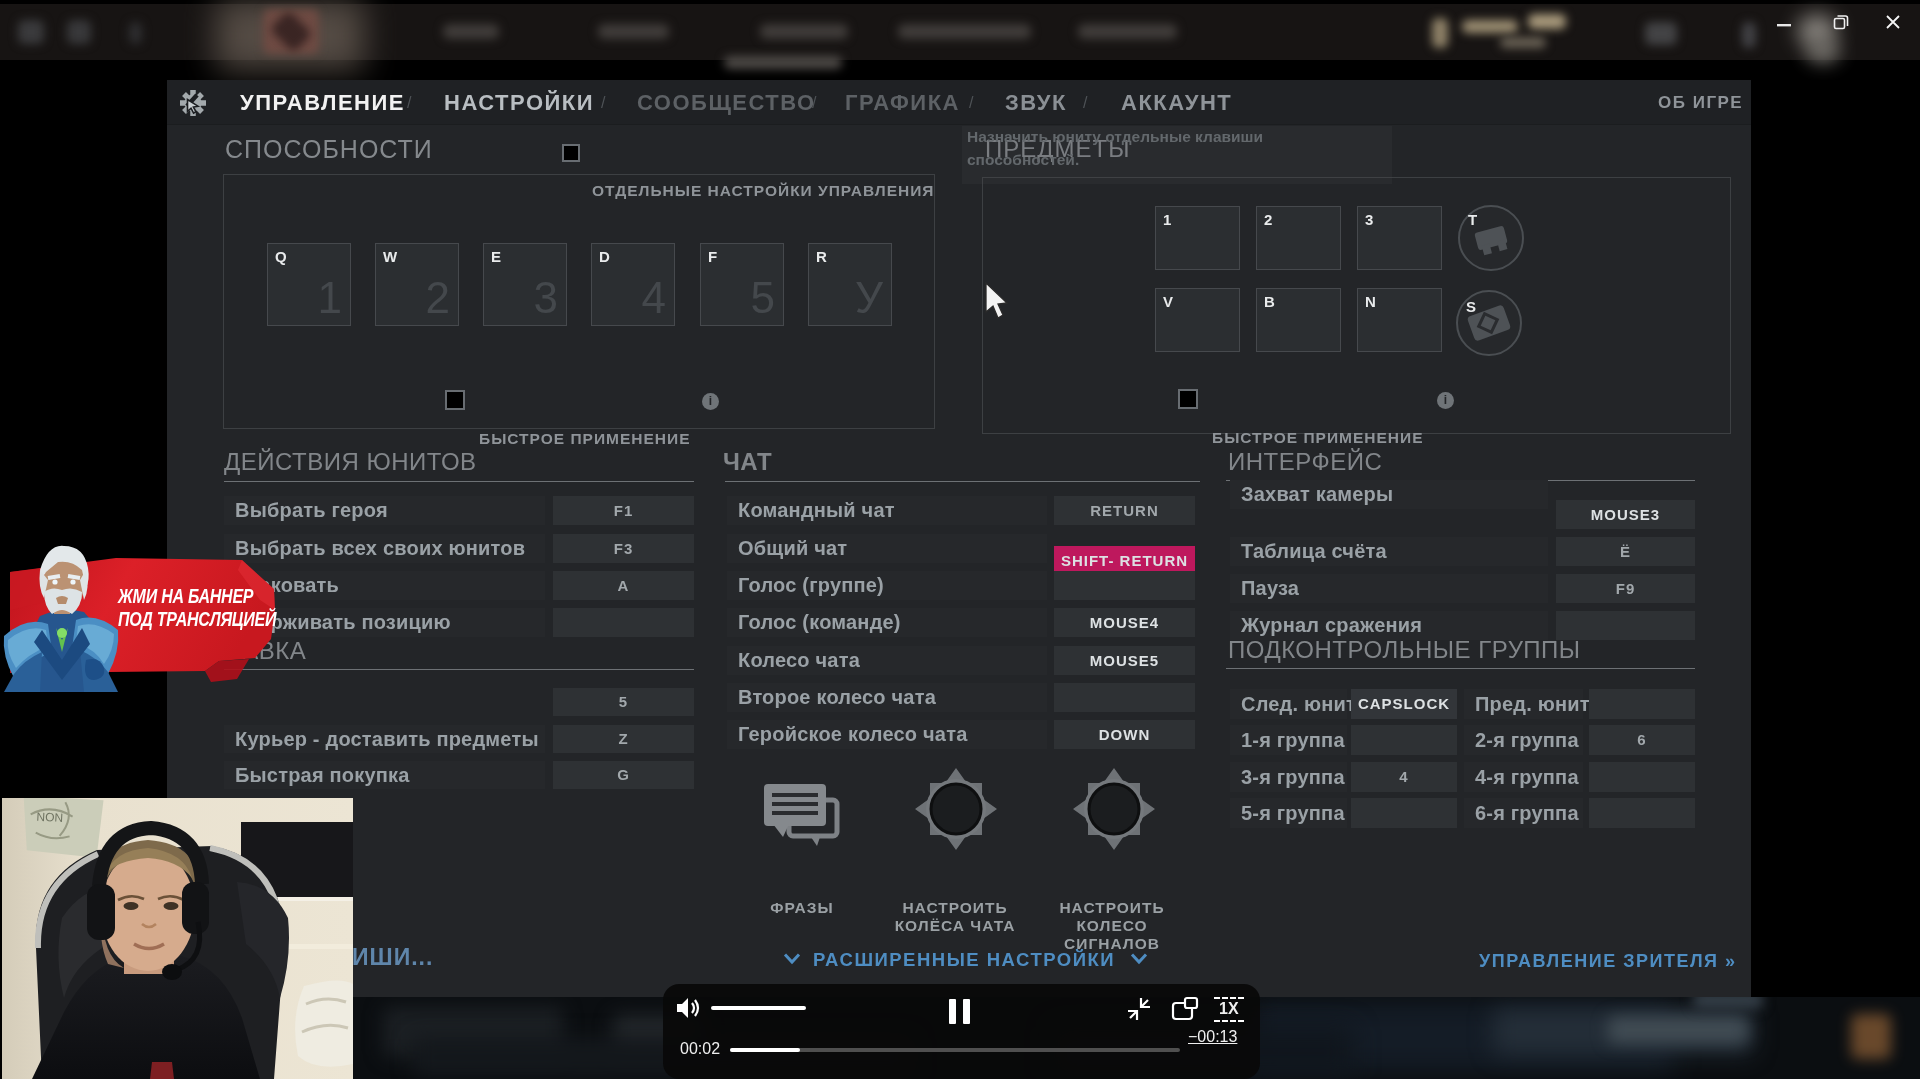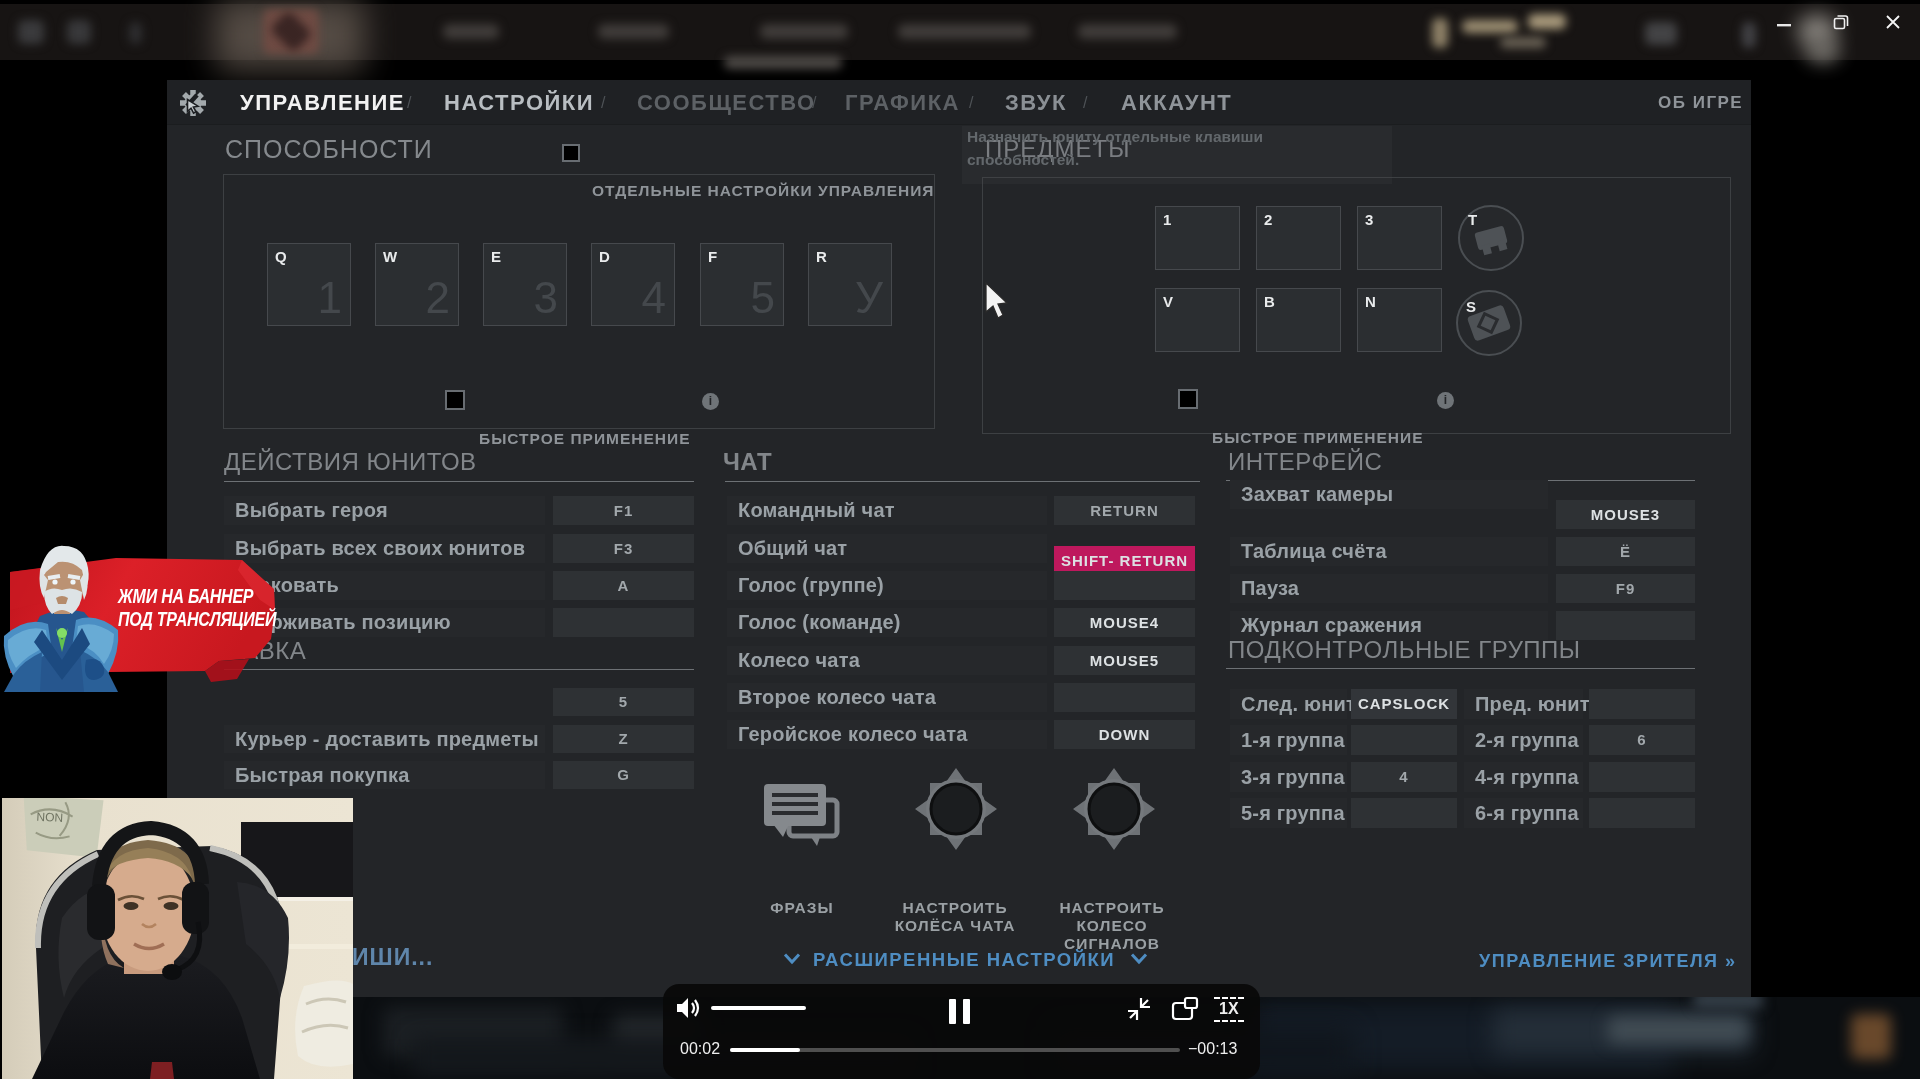--- a/index.html
+++ b/index.html
@@ -448,14 +448,14 @@
     <rect x="14" y="2" width="12" height="10" rx="2" fill="#0a0a0a" stroke="#fff" stroke-width="2.2"></rect>
   </svg>
 
   <div class="abs" style="left:551px;top:13px;width:30px;border-top:2px dashed #fff;"></div>
   <div class="t" style="left:556px;top:16px;font-weight:bold;">1X</div>
   <div class="abs" style="left:551px;top:36px;width:30px;border-top:2px dashed #fff;"></div>
 
   <div class="t" style="left:17px;top:56px;">00:02</div>
   <div class="abs" style="left:67px;top:64px;width:450px;height:4px;background:#4f4f4f;border-radius:2px;"></div>
   <div class="abs" style="left:67px;top:64px;width:70px;height:4px;background:#fff;border-radius:2px;"></div>
-  <div class="t" style="left:525px;top:56px;">−00:13</div>
+  <div class="t" style="left:525px;top:44px;text-decoration:underline;">−00:13</div>
 </div>
 
 </body></html>

